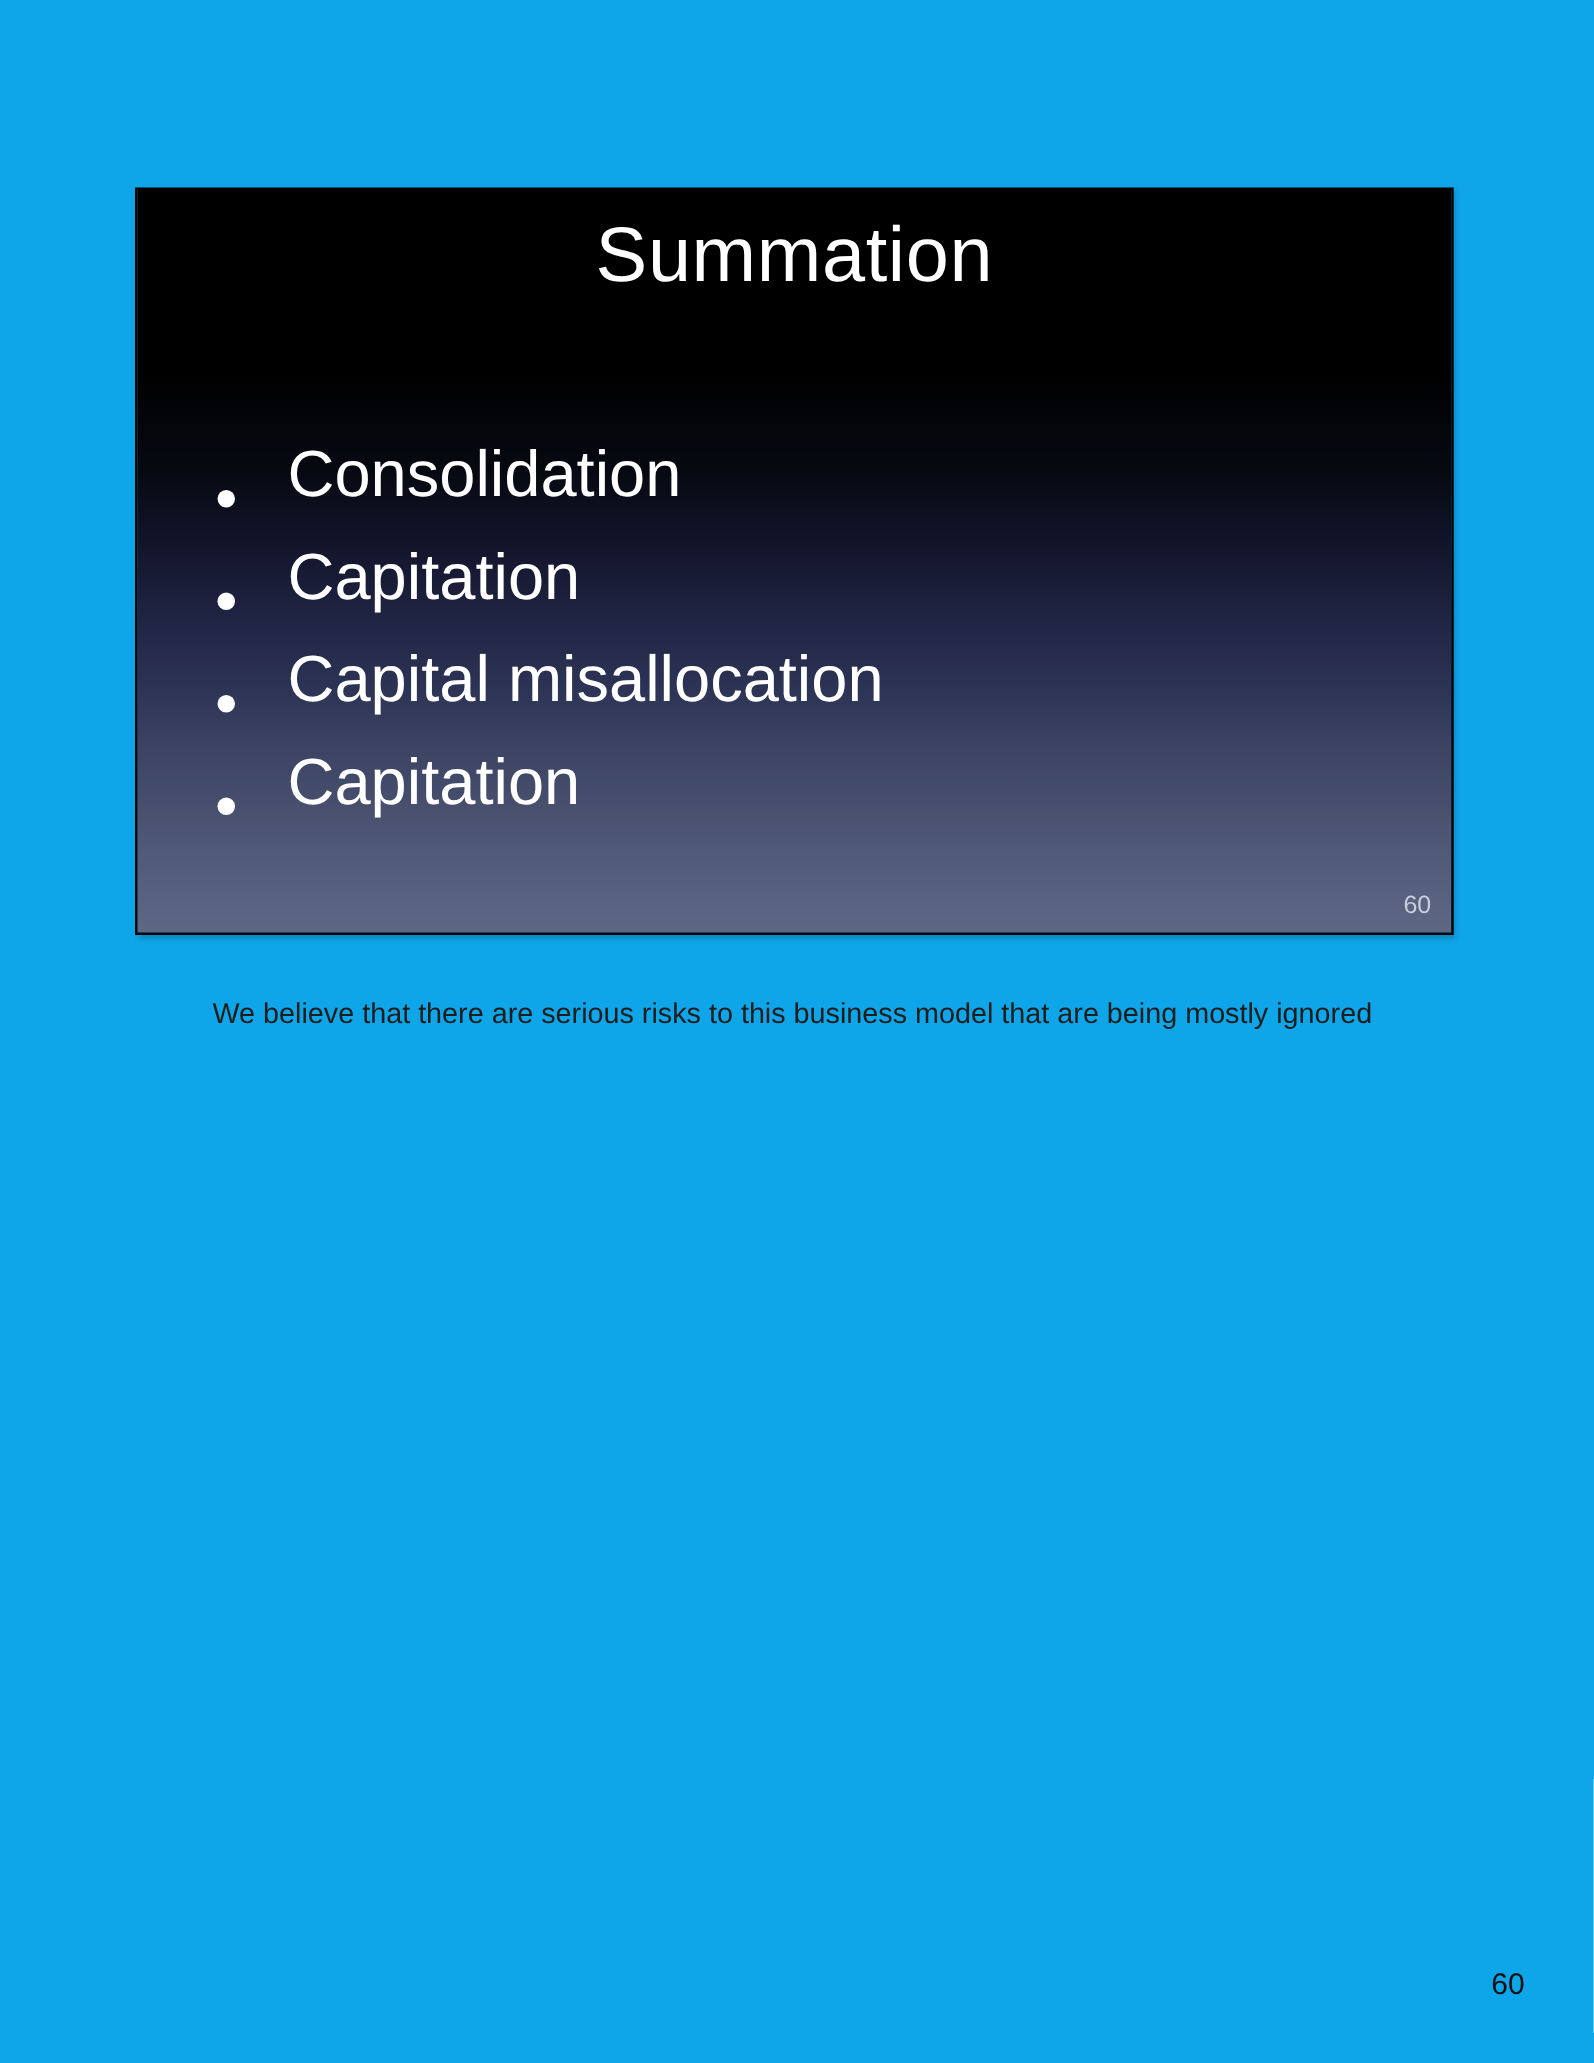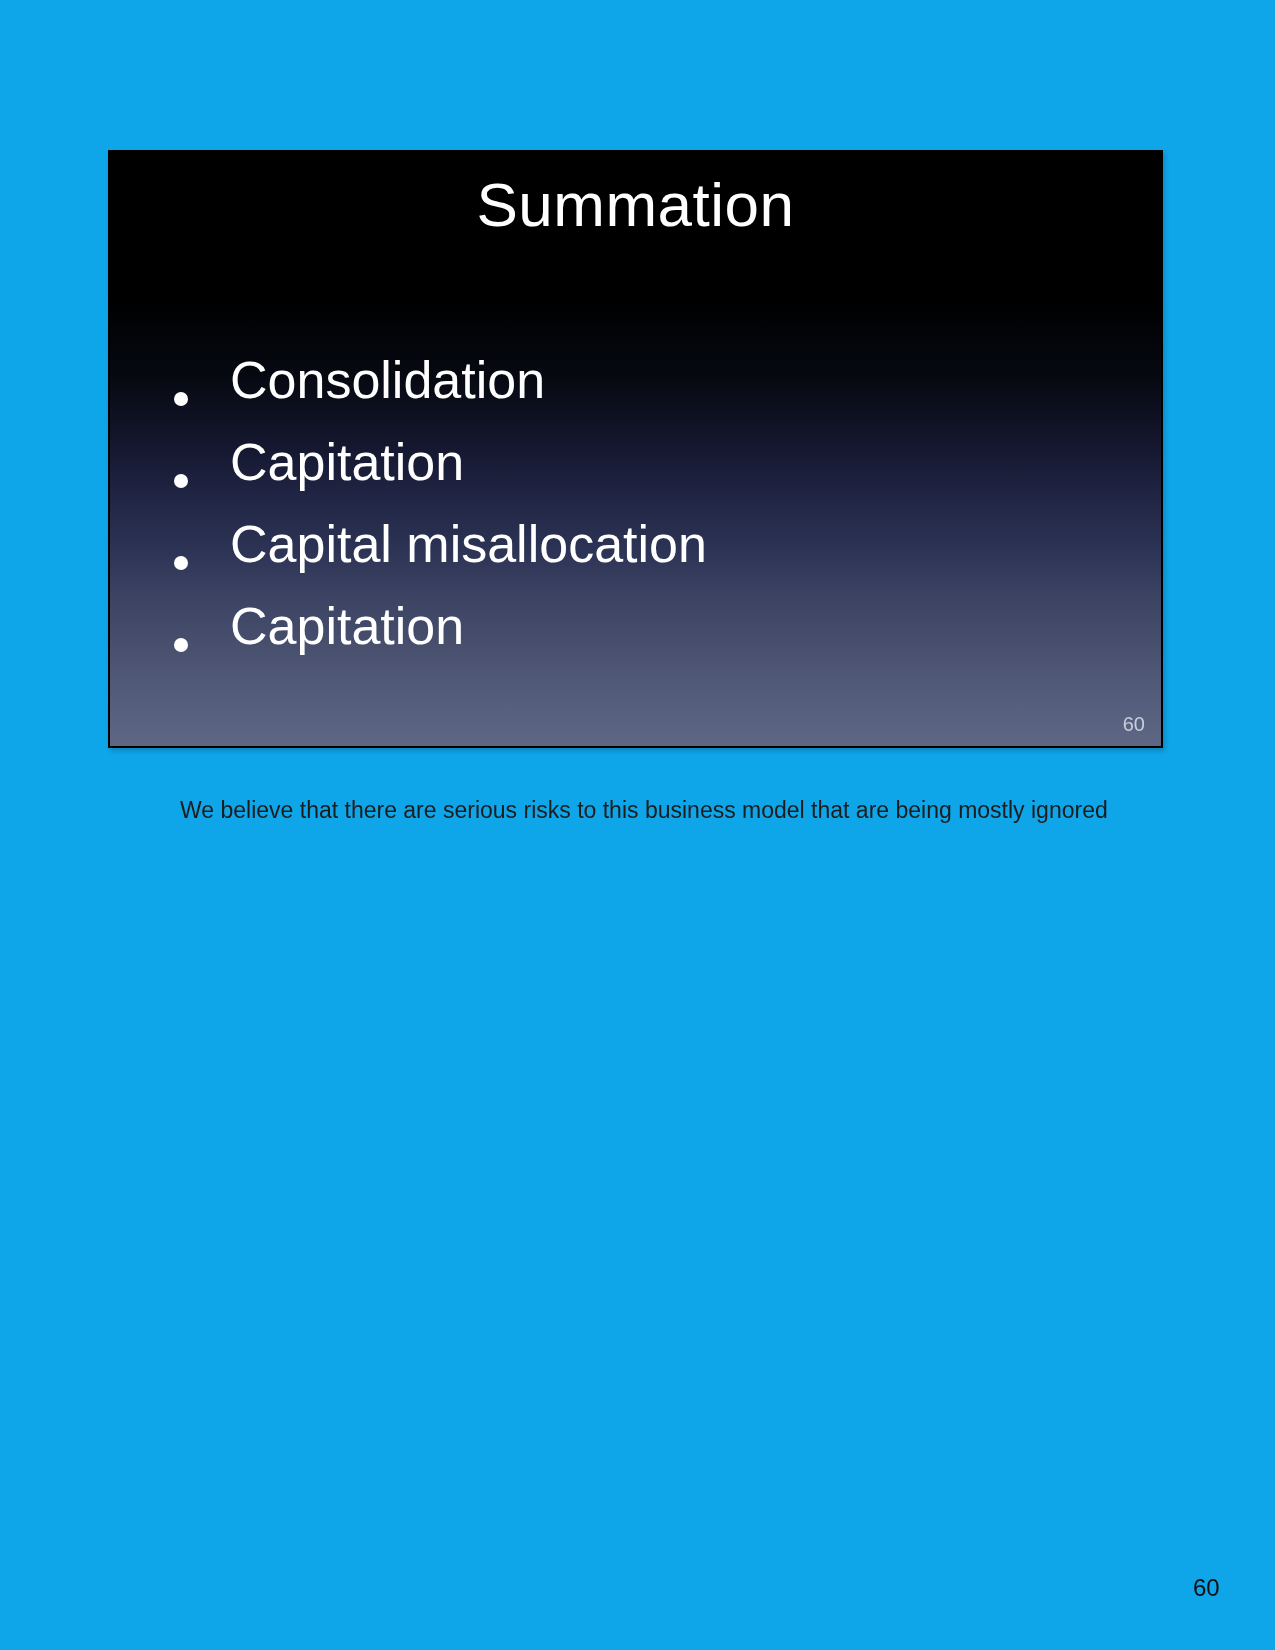--- a/index.html
+++ b/index.html
@@ -87,21 +87,20 @@
     left: 170px;
     top: 796px;
     width: 1010px;
     color: #1d1d1d;
     font-size: 23px;
     line-height: 29px;
     font-weight: 400;
   }
   .notes-line {
     white-space: nowrap;
-    margin-left: 10px;
   }
   .page-number {
     position: absolute;
     left: 1193px;
     top: 1574px;
     color: #111111;
     font-size: 24px;
     line-height: 1.15;
   }
 </style>

